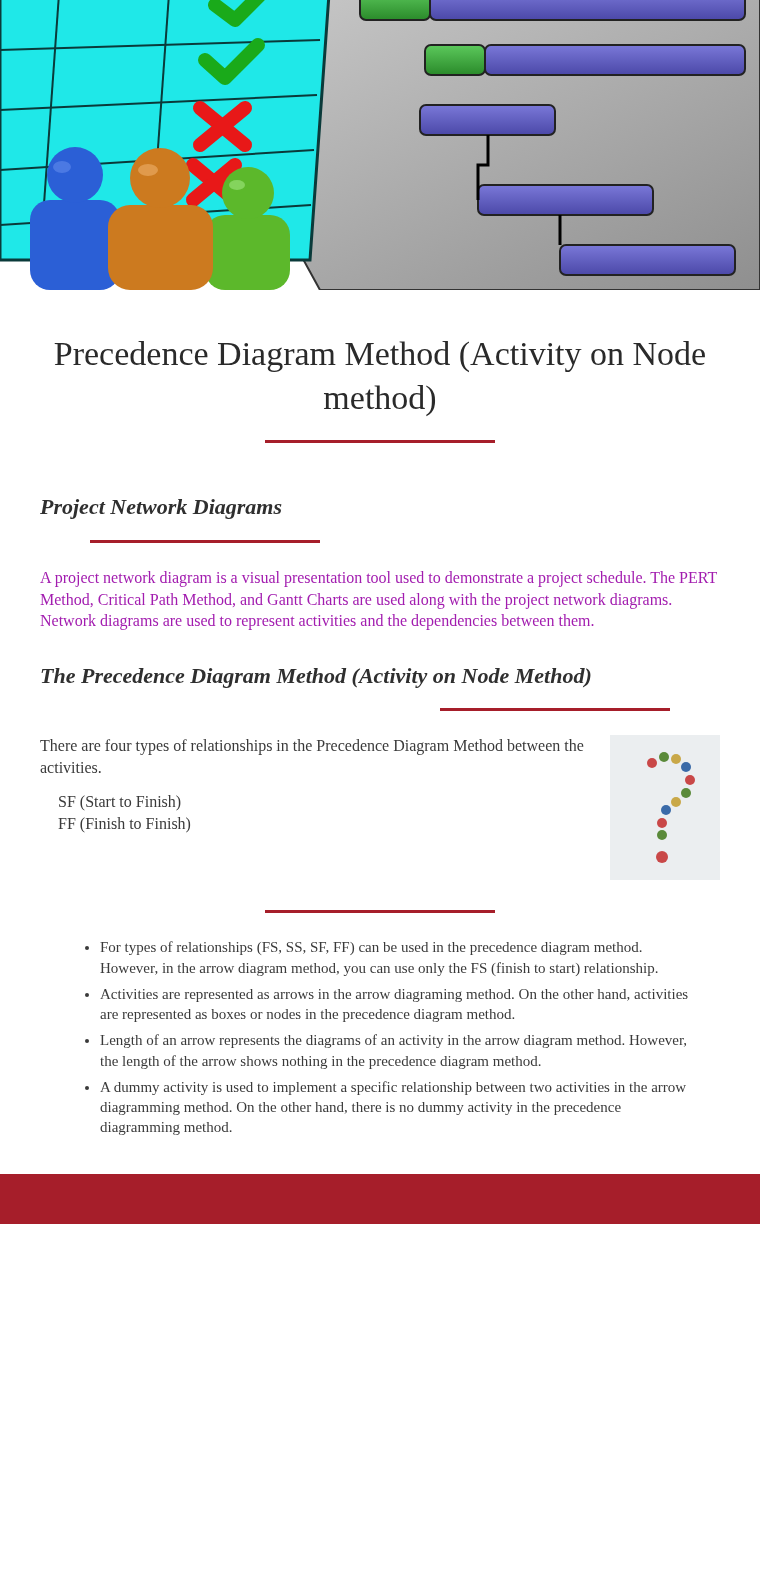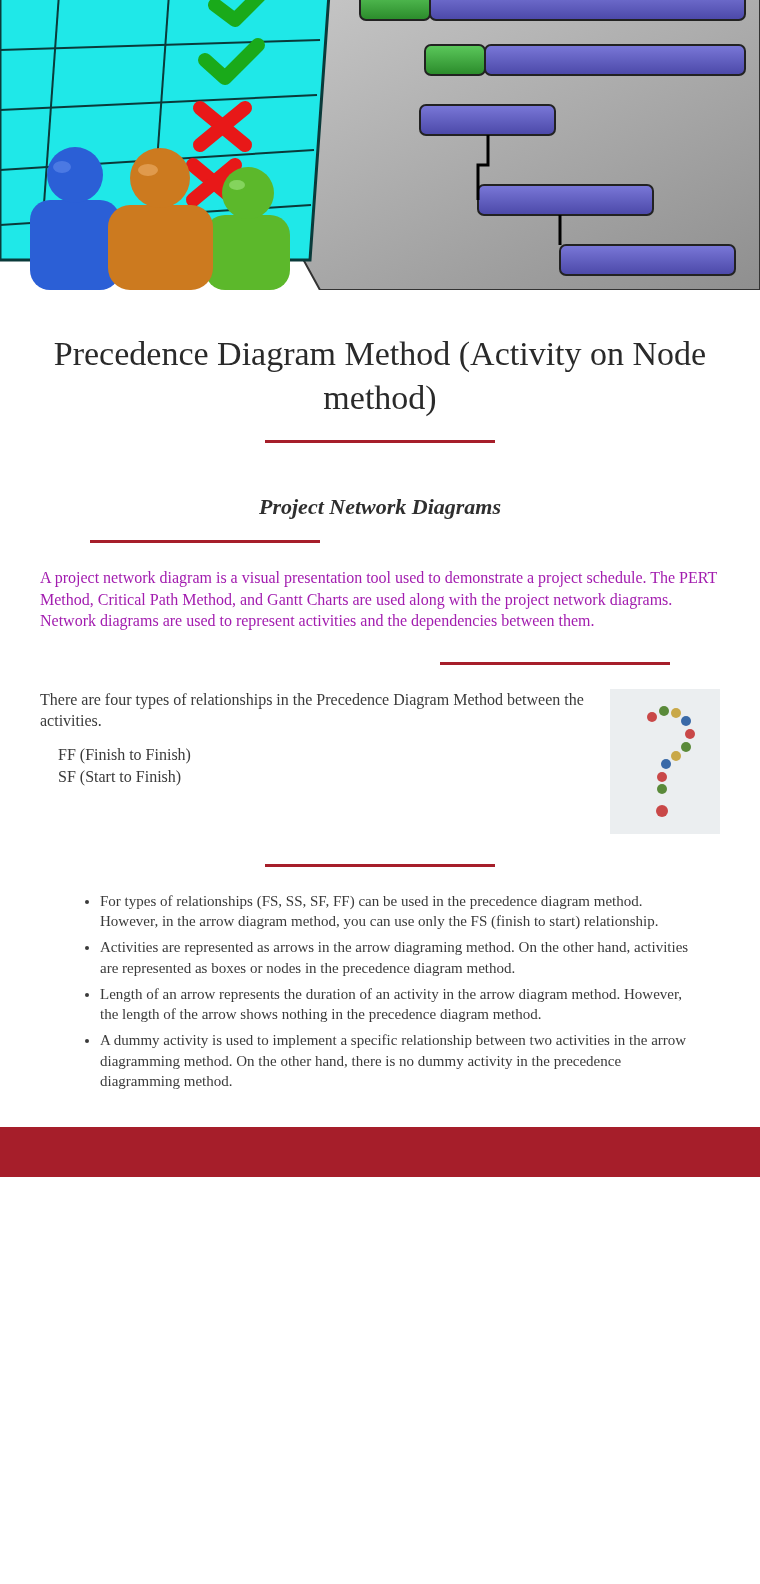--- a/index.html
+++ b/index.html
@@ -24,21 +24,21 @@
     text-align: center;
     color: #2a2a2a;
     margin: 30px 0 20px 0;
     line-height: 1.3;
   }
   .rule-center { width: 230px; height: 3px; background: #a61e2a; margin: 0 auto 50px auto; }
   h2 {
     font-size: 22px;
     font-style: italic;
     font-weight: bold;
-    text-align: center;
+    text-align: left;
     color: #2f2f2f;
     margin: 10px 0 18px 0;
     line-height: 1.3;
   }
   .rule-left { width: 230px; height: 3px; background: #a61e2a; margin: 0 0 24px 50px; }
   .rule-right { width: 230px; height: 3px; background: #a61e2a; margin: 0 50px 24px auto; }
   .rule-mid { width: 230px; height: 3px; background: #a61e2a; margin: 0 auto 24px auto; }
   p.body {
     font-size: 16px;
     line-height: 1.35;
@@ -134,28 +134,29 @@
 </div>
 
 <div class="content">
   <h1>Precedence Diagram Method (Activity on Node method)</h1>
   <div class="rule-center"></div>
 
   <h2>Project Network Diagrams</h2>
   <div class="rule-left"></div>
   <p class="body">A project network diagram is a visual presentation tool used to demonstrate a project schedule. The PERT Method, Critical Path Method, and Gantt Charts are used along with the project network diagrams. Network diagrams are used to represent activities and the dependencies between them.</p>
 
+  <h2>The Precedence Diagram Method (Activity on Node Method)</h2>
   <div class="rule-right"></div>
 
   <div class="row">
     <div class="text">
       <p>There are four types of relationships in the Precedence Diagram Method between the activities.</p>
       <div class="sublist">
+        <p>SF (Start to Finish)</p>
         <p>FF (Finish to Finish)</p>
-        <p>SF (Start to Finish)</p>
       </div>
     </div>
     <div class="qimg">
       <svg viewBox="0 0 110 145">
         <rect width="110" height="145" fill="#ebeef0"></rect>
         <circle cx="42" cy="28" r="5" fill="#c94848"></circle>
         <circle cx="54" cy="22" r="5" fill="#5a8a3a"></circle>
         <circle cx="66" cy="24" r="5" fill="#c9a848"></circle>
         <circle cx="76" cy="32" r="5" fill="#3a6aa8"></circle>
         <circle cx="80" cy="45" r="5" fill="#c94848"></circle>
@@ -167,18 +168,18 @@
         <circle cx="52" cy="122" r="6" fill="#c94848"></circle>
       </svg>
     </div>
   </div>
 
   <div class="rule-mid"></div>
 
   <ul class="bullets">
     <li>For types of relationships (FS, SS, SF, FF) can be used in the precedence diagram method. However, in the arrow diagram method, you can use only the FS (finish to start) relationship.</li>
     <li>Activities are represented as arrows in the arrow diagraming method. On the other hand, activities are represented as boxes or nodes in the precedence diagram method.</li>
-    <li>Length of an arrow represents the duration of an activity in the arrow diagram method. However, the length of the arrow shows nothing in the precedence diagram method.</li>
+    <li>Length of an arrow represents the diagrams of an activity in the arrow diagram method. However, the length of the arrow shows nothing in the precedence diagram method.</li>
     <li>A dummy activity is used to implement a specific relationship between two activities in the arrow diagramming method. On the other hand, there is no dummy activity in the precedence diagramming method.</li>
   </ul>
 </div>
 
 <div class="footer-bar"></div>
 
 </body></html>

